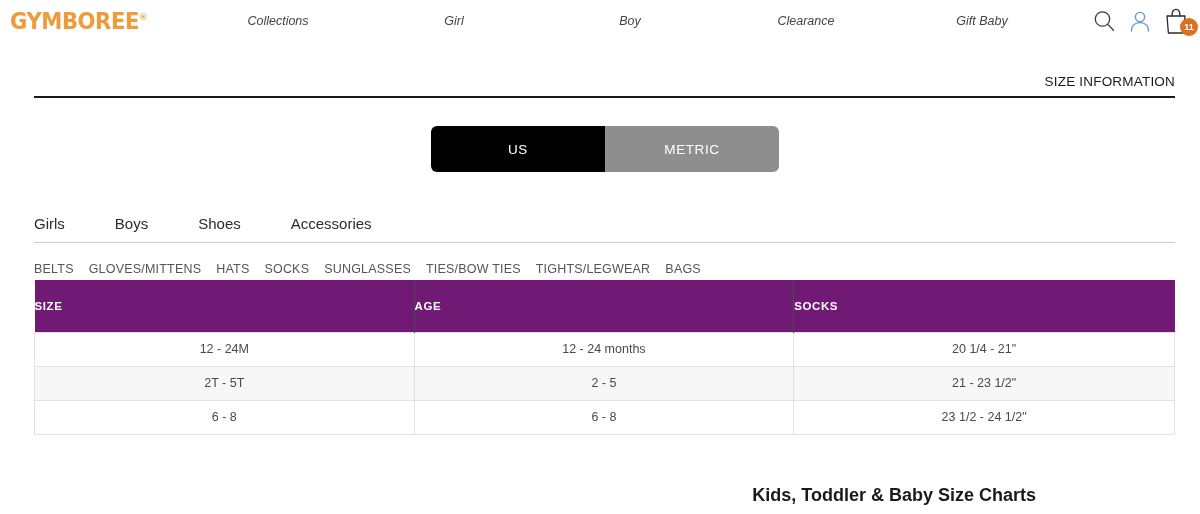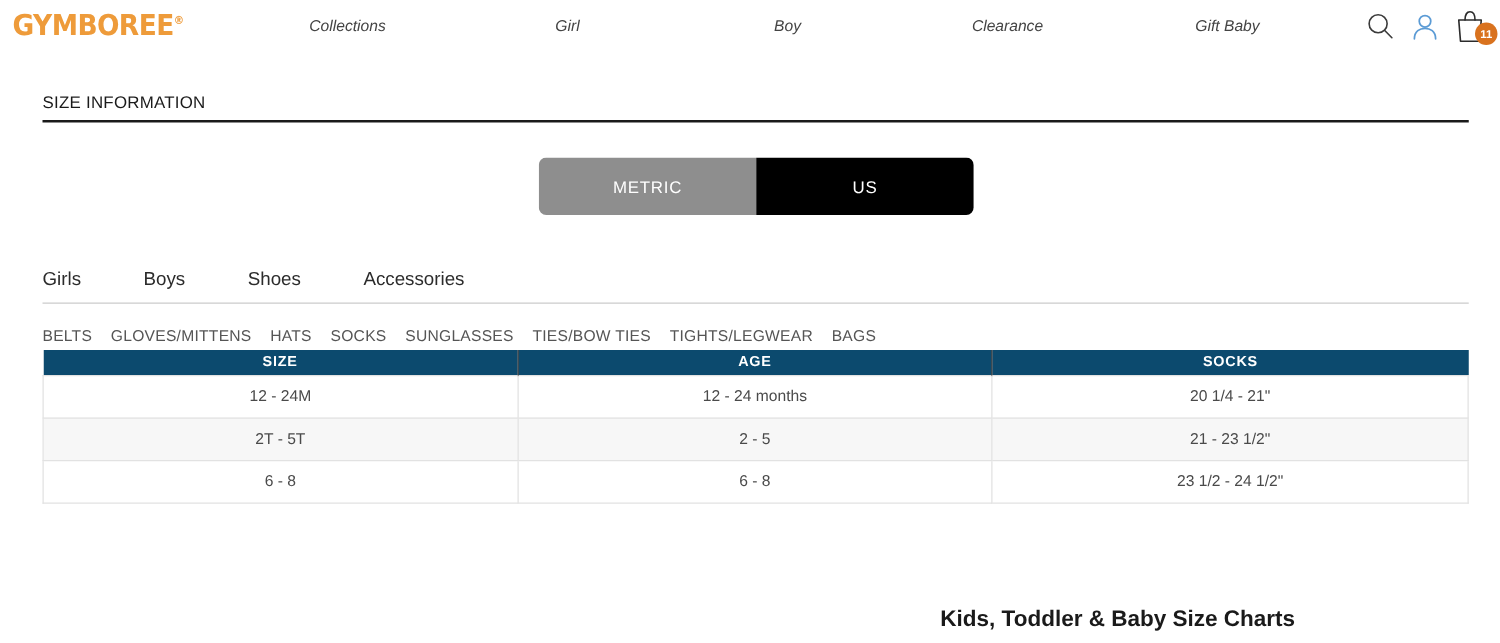--- a/index.html
+++ b/index.html
@@ -84,20 +84,21 @@
     position: absolute;
     left: 34px;
     top: 74px;
     width: 1141px;
   }
   .section-title {
     font-size: 13.5px;
     color: #1a1a1a;
     letter-spacing: 0.2px;
     padding-bottom: 7px;
+    text-align: right;
   }
   .section-rule {
     border-bottom: 2px solid #1a1a1a;
     width: 100%;
   }
 
   
   .toggle {
     position: absolute;
     left: 431px;
@@ -158,27 +159,27 @@
   
   .size-table {
     position: absolute;
     left: 34px;
     top: 280px;
     width: 1141px;
     border-collapse: collapse;
     table-layout: fixed;
   }
   .size-table th {
-    background: #0c4a6e;
+    background: #701a75;
     color: #ffffff;
     font-size: 11.5px;
     font-weight: bold;
     letter-spacing: 0.6px;
-    height: 20px;
-    text-align: center;
+    height: 52px;
+    text-align: left;
     border-right: 1px solid #4a4a4a;
   }
   .size-table th:last-child { border-right: none; }
   .size-table td {
     height: 34px;
     text-align: center;
     font-size: 12.5px;
     color: #4a4a4a;
     border: 1px solid #e2e2e2;
   }
@@ -235,22 +236,22 @@
 
   </div>
 </div>
 
 <div class="section-head">
   <div class="section-title">SIZE INFORMATION</div>
   <div class="section-rule"></div>
 </div>
 
 <div class="toggle">
+  <div class="toggle-btn active">US</div>
   <div class="toggle-btn inactive">METRIC</div>
-  <div class="toggle-btn active">US</div>
 </div>
 
 <div class="tabs">
   <div class="tabs-row">
     <div class="tab">Girls</div>
     <div class="tab">Boys</div>
     <div class="tab">Shoes</div>
     <div class="tab">Accessories</div>
   </div>
   <div class="tabs-rule"></div>

